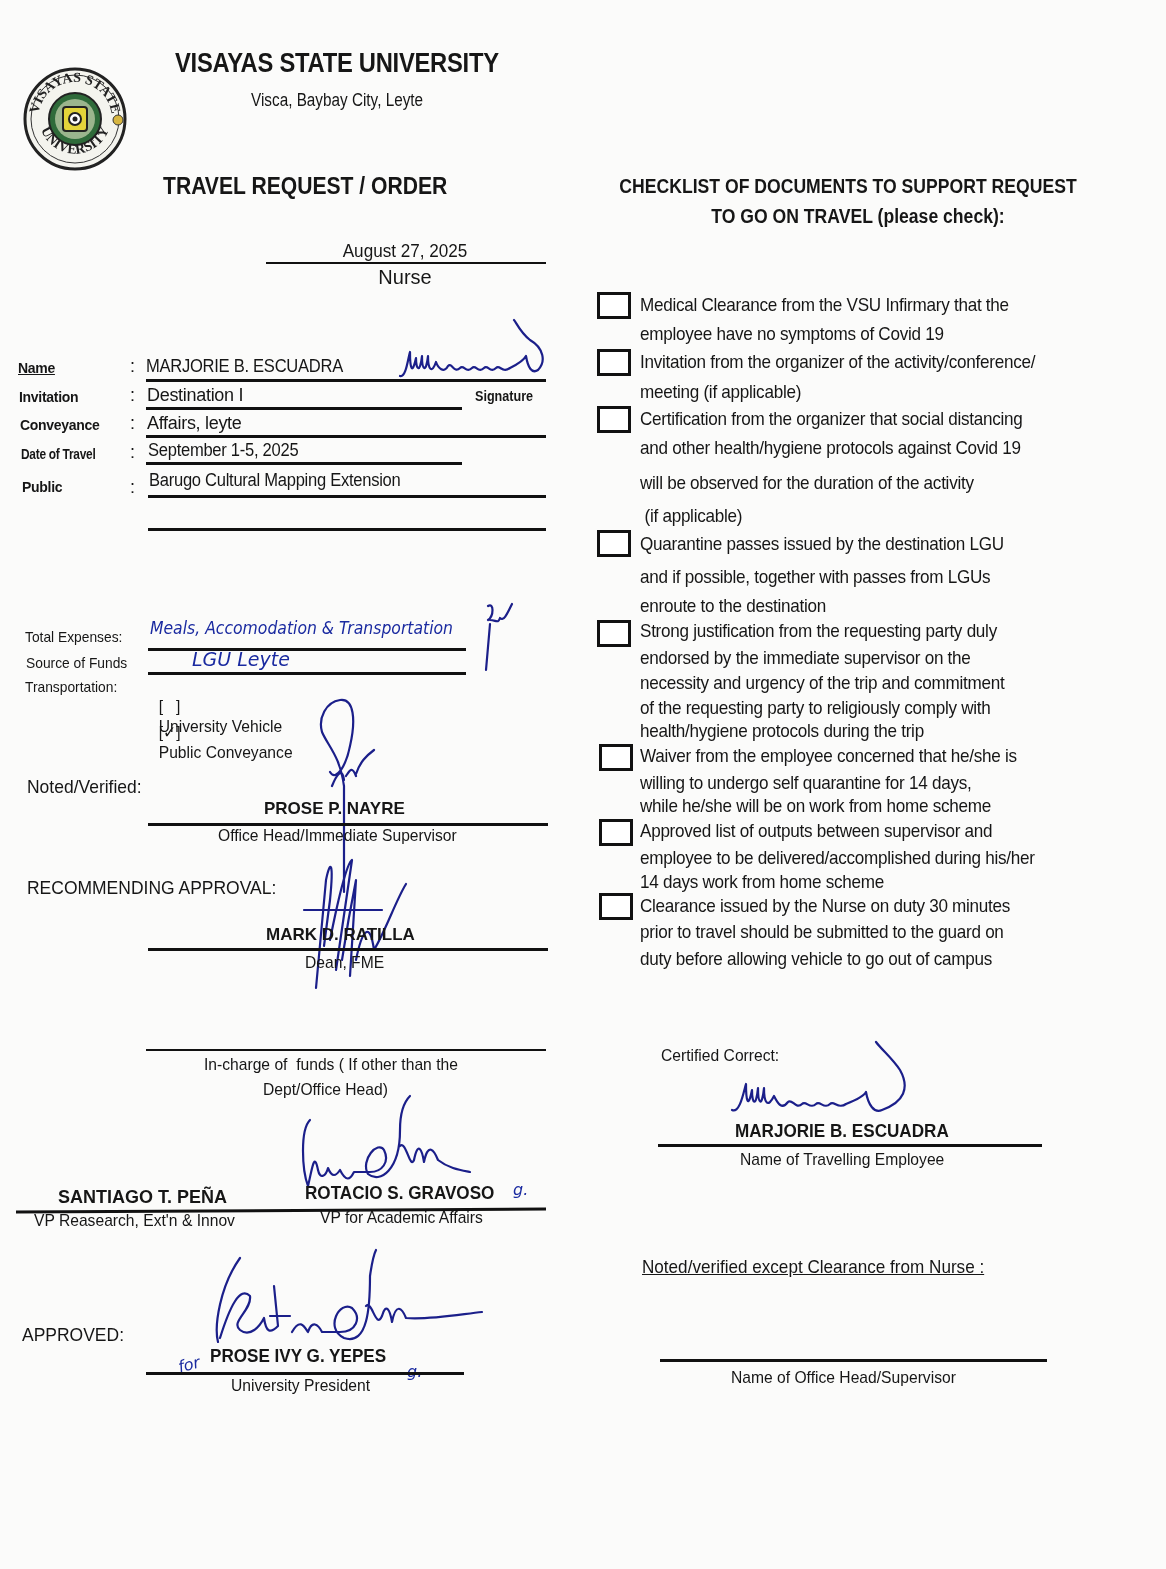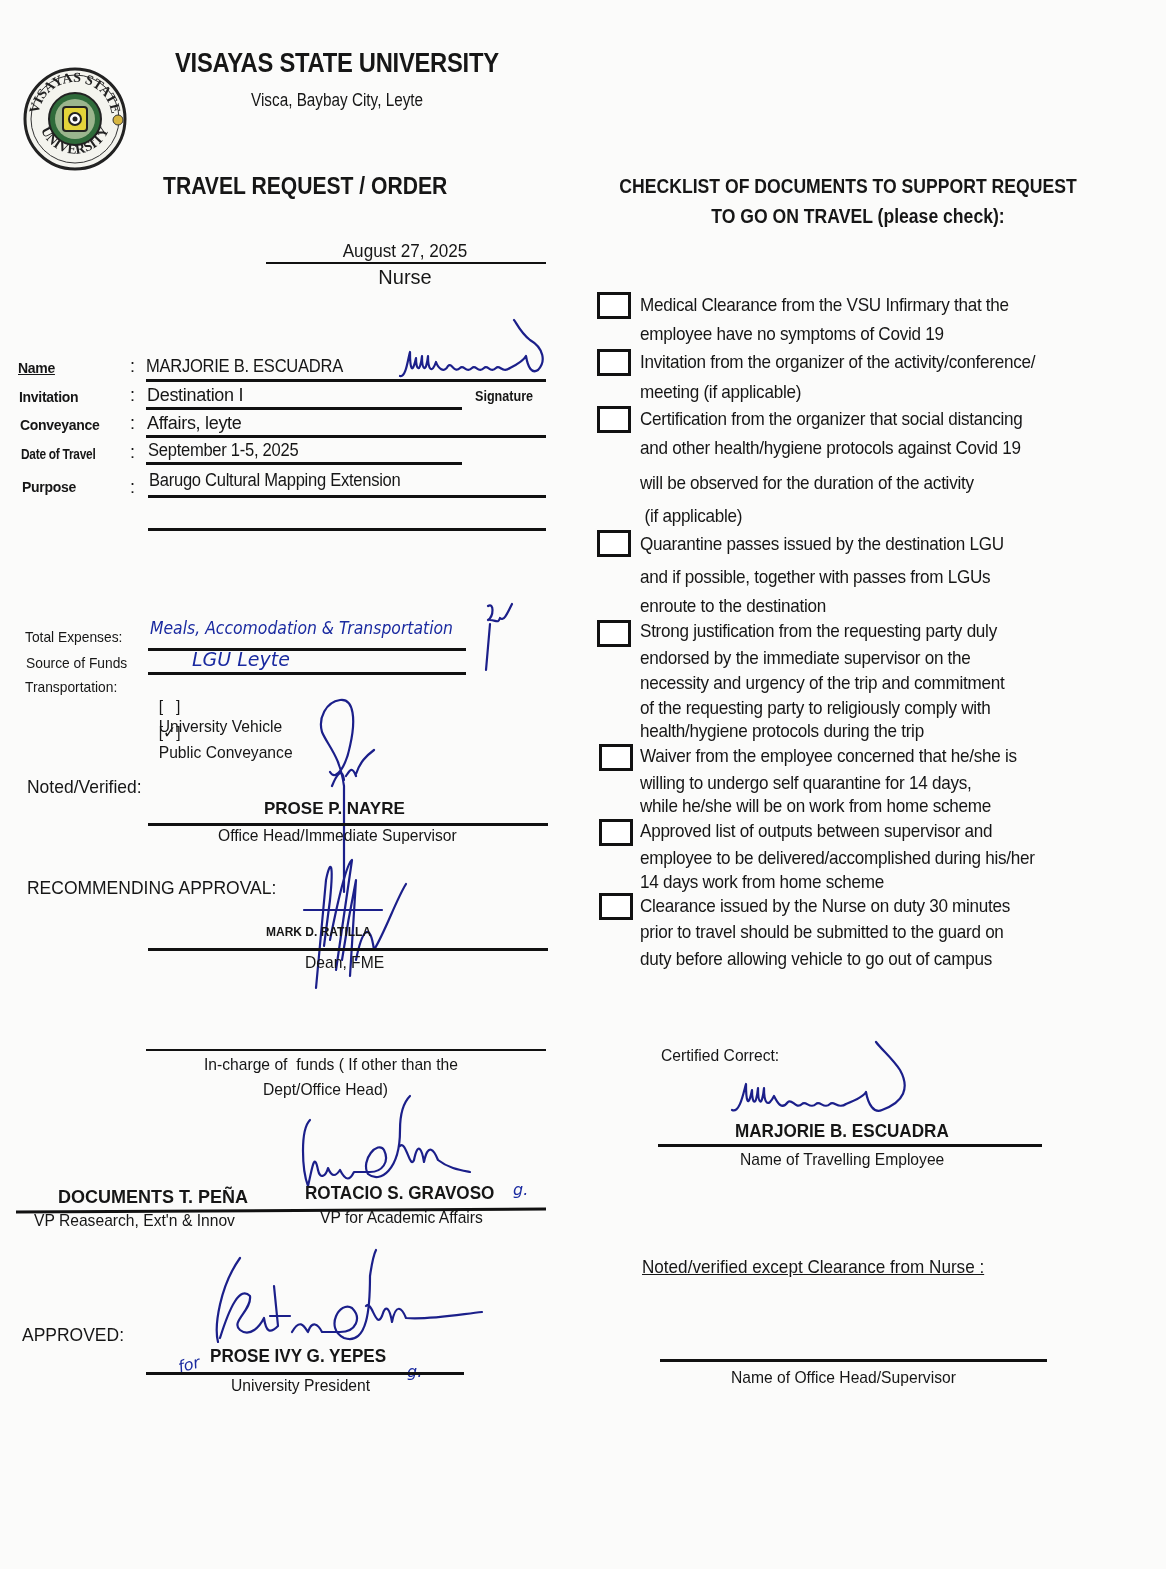--- a/index.html
+++ b/index.html
@@ -65,21 +65,21 @@
 <div class="abs lbl" style="left:20px;top:417px;">Conveyance</div>
 <div class="abs val" style="left:130px;top:413px;">:</div>
 <div class="abs val" style="left:147px;top:413px;">Affairs, leyte</div>
 <div class="line thick" style="left:146px;top:435px;width:400px;"></div>
 
 <div class="abs lbl" style="left:21px;top:446px;transform:scaleX(0.85);transform-origin:left top;">Date of Travel</div>
 <div class="abs val" style="left:130px;top:442px;">:</div>
 <div class="abs val" style="left:148px;top:440px;transform:scaleX(0.92);transform-origin:left top;">September 1-5, 2025</div>
 <div class="line thick" style="left:146px;top:462px;width:316px;"></div>
 
-<div class="abs lbl" style="left:22px;top:479px;">Purpose</div>
+<div class="abs lbl" style="left:22px;top:479px;">Public</div>
 <div class="abs val" style="left:130px;top:477px;">:</div>
 <div class="abs val" style="left:149px;top:470px;transform:scaleX(0.92);transform-origin:left top;">Barugo Cultural Mapping Extension</div>
 <div class="line thick" style="left:148px;top:495px;width:398px;"></div>
 <div class="line thick" style="left:148px;top:528px;width:398px;"></div>
 
 <div class="abs" style="left:25px;top:628px;font-size:15px;transform:scaleX(0.92);transform-origin:left top;">Total Expenses:</div>
 <div class="abs hw" style="left:150px;top:618px;font-size:17px;transform:scaleX(0.92);transform-origin:left top;">Meals, Accomodation &amp; Transportation</div>
 <div class="line thick" style="left:148px;top:648px;width:318px;"></div>
 <svg class="sig" style="left:480px;top:600px;" width="40" height="72" viewBox="0 0 40 72">
   <path d="M8,6 C14,2 14,16 8,20 M10,20 C16,20 18,24 20,18 C24,22 28,12 32,4 M10,24 L6,70"></path>
@@ -103,32 +103,32 @@
   <path d="M44,196 L44,90 C40,60 28,50 22,36 C18,22 26,6 40,4 C54,2 56,24 50,50 C46,70 36,86 30,76 M32,90 C36,80 42,70 44,84 M46,80 C50,74 52,70 56,80 M56,78 C60,66 66,60 74,54"></path>
 </svg>
 <div class="abs bold" style="left:264px;top:799px;font-size:17px;">PROSE P. NAYRE</div>
 <div class="line thick" style="left:148px;top:823px;width:400px;"></div>
 <div class="abs" style="left:218px;top:826px;font-size:17px;transform:scaleX(0.92);transform-origin:left top;">Office Head/Immediate Supervisor</div>
 
 <div class="abs" style="left:27px;top:877px;font-size:19px;transform:scaleX(0.92);transform-origin:left top;">RECOMMENDING APPROVAL:</div>
 <svg class="sig" style="left:300px;top:840px;" width="120" height="150" viewBox="0 0 120 150">
   <path d="M16,148 L26,40 C30,20 34,20 30,60 L24,106 M30,100 C38,60 46,24 52,20 L36,130 M42,120 C48,80 54,50 56,40 L50,136 M4,70 L82,70 M56,120 C62,90 70,80 74,110 C86,90 96,60 106,44"></path>
 </svg>
-<div class="abs bold" style="left:266px;top:925px;font-size:12px;">MARK D. RATILLA</div>
+<div class="abs bold" style="left:266px;top:925px;font-size:17px;">MARK D. RATILLA</div>
 <div class="line thick" style="left:148px;top:948px;width:400px;"></div>
 <div class="abs" style="left:305px;top:953px;font-size:17px;transform:scaleX(0.92);transform-origin:left top;">Dean, FME</div>
 
 <div class="line" style="left:146px;top:1049px;width:400px;"></div>
 <div class="abs" style="left:204px;top:1055px;font-size:17px;transform:scaleX(0.92);transform-origin:left top;white-space:pre;">In-charge of  funds ( If other than the</div>
 <div class="abs" style="left:263px;top:1080px;font-size:17px;transform:scaleX(0.92);transform-origin:left top;">Dept/Office Head)</div>
 
 <svg class="sig" style="left:290px;top:1090px;" width="200" height="100" viewBox="0 0 200 100">
   <path d="M20,30 C10,40 12,80 18,96 M18,96 C22,80 24,60 28,80 C30,90 36,86 38,78 C42,88 46,86 50,80 C56,92 60,90 64,82 L80,82 C92,82 100,72 94,60 C88,50 70,70 78,84 C90,94 110,80 110,40 C110,20 116,10 120,6 M110,56 C116,50 120,80 124,70 C128,50 132,60 134,72 C138,52 144,60 148,70 C158,78 170,80 180,82"></path>
 </svg>
-<div class="abs bold" style="left:58px;top:1187px;font-size:18px;">DOCUMENTS T. PEÑA</div>
+<div class="abs bold" style="left:58px;top:1187px;font-size:18px;">SANTIAGO T. PEÑA</div>
 <div class="abs bold" style="left:305px;top:1183px;font-size:18px;transform:scaleX(0.95);transform-origin:left top;">ROTACIO S. GRAVOSO</div>
 <div class="abs hw" style="left:513px;top:1180px;font-size:16px;">g.</div>
 <div class="line thick" style="left:16px;top:1209px;width:530px;transform:rotate(-0.3deg);"></div>
 <div class="abs" style="left:34px;top:1211px;font-size:17px;transform:scaleX(0.92);transform-origin:left top;">VP Reasearch, Ext'n &amp; Innov</div>
 <div class="abs" style="left:320px;top:1208px;font-size:17px;transform:scaleX(0.92);transform-origin:left top;">VP for Academic Affairs</div>
 
 <div class="abs" style="left:22px;top:1324px;font-size:19px;transform:scaleX(0.92);transform-origin:left top;">APPROVED:</div>
 <svg class="sig" style="left:200px;top:1246px;" width="290" height="110" viewBox="0 0 290 110">
   <path d="M40,12 C20,40 14,80 18,96 M20,92 C30,60 40,40 50,50 C52,64 30,76 40,84 C50,92 60,80 64,72 C66,86 70,88 78,80 L74,40 M70,70 L90,70 M92,86 C100,72 104,80 108,86 C112,74 118,78 122,86 L140,86 C156,86 162,72 152,62 C140,54 124,82 144,92 C168,100 170,60 170,30 C172,16 174,8 176,4 M166,60 C172,54 176,84 182,70 C186,56 190,64 192,76 C196,56 202,62 206,72 C230,74 262,68 282,66"></path>
 </svg>

